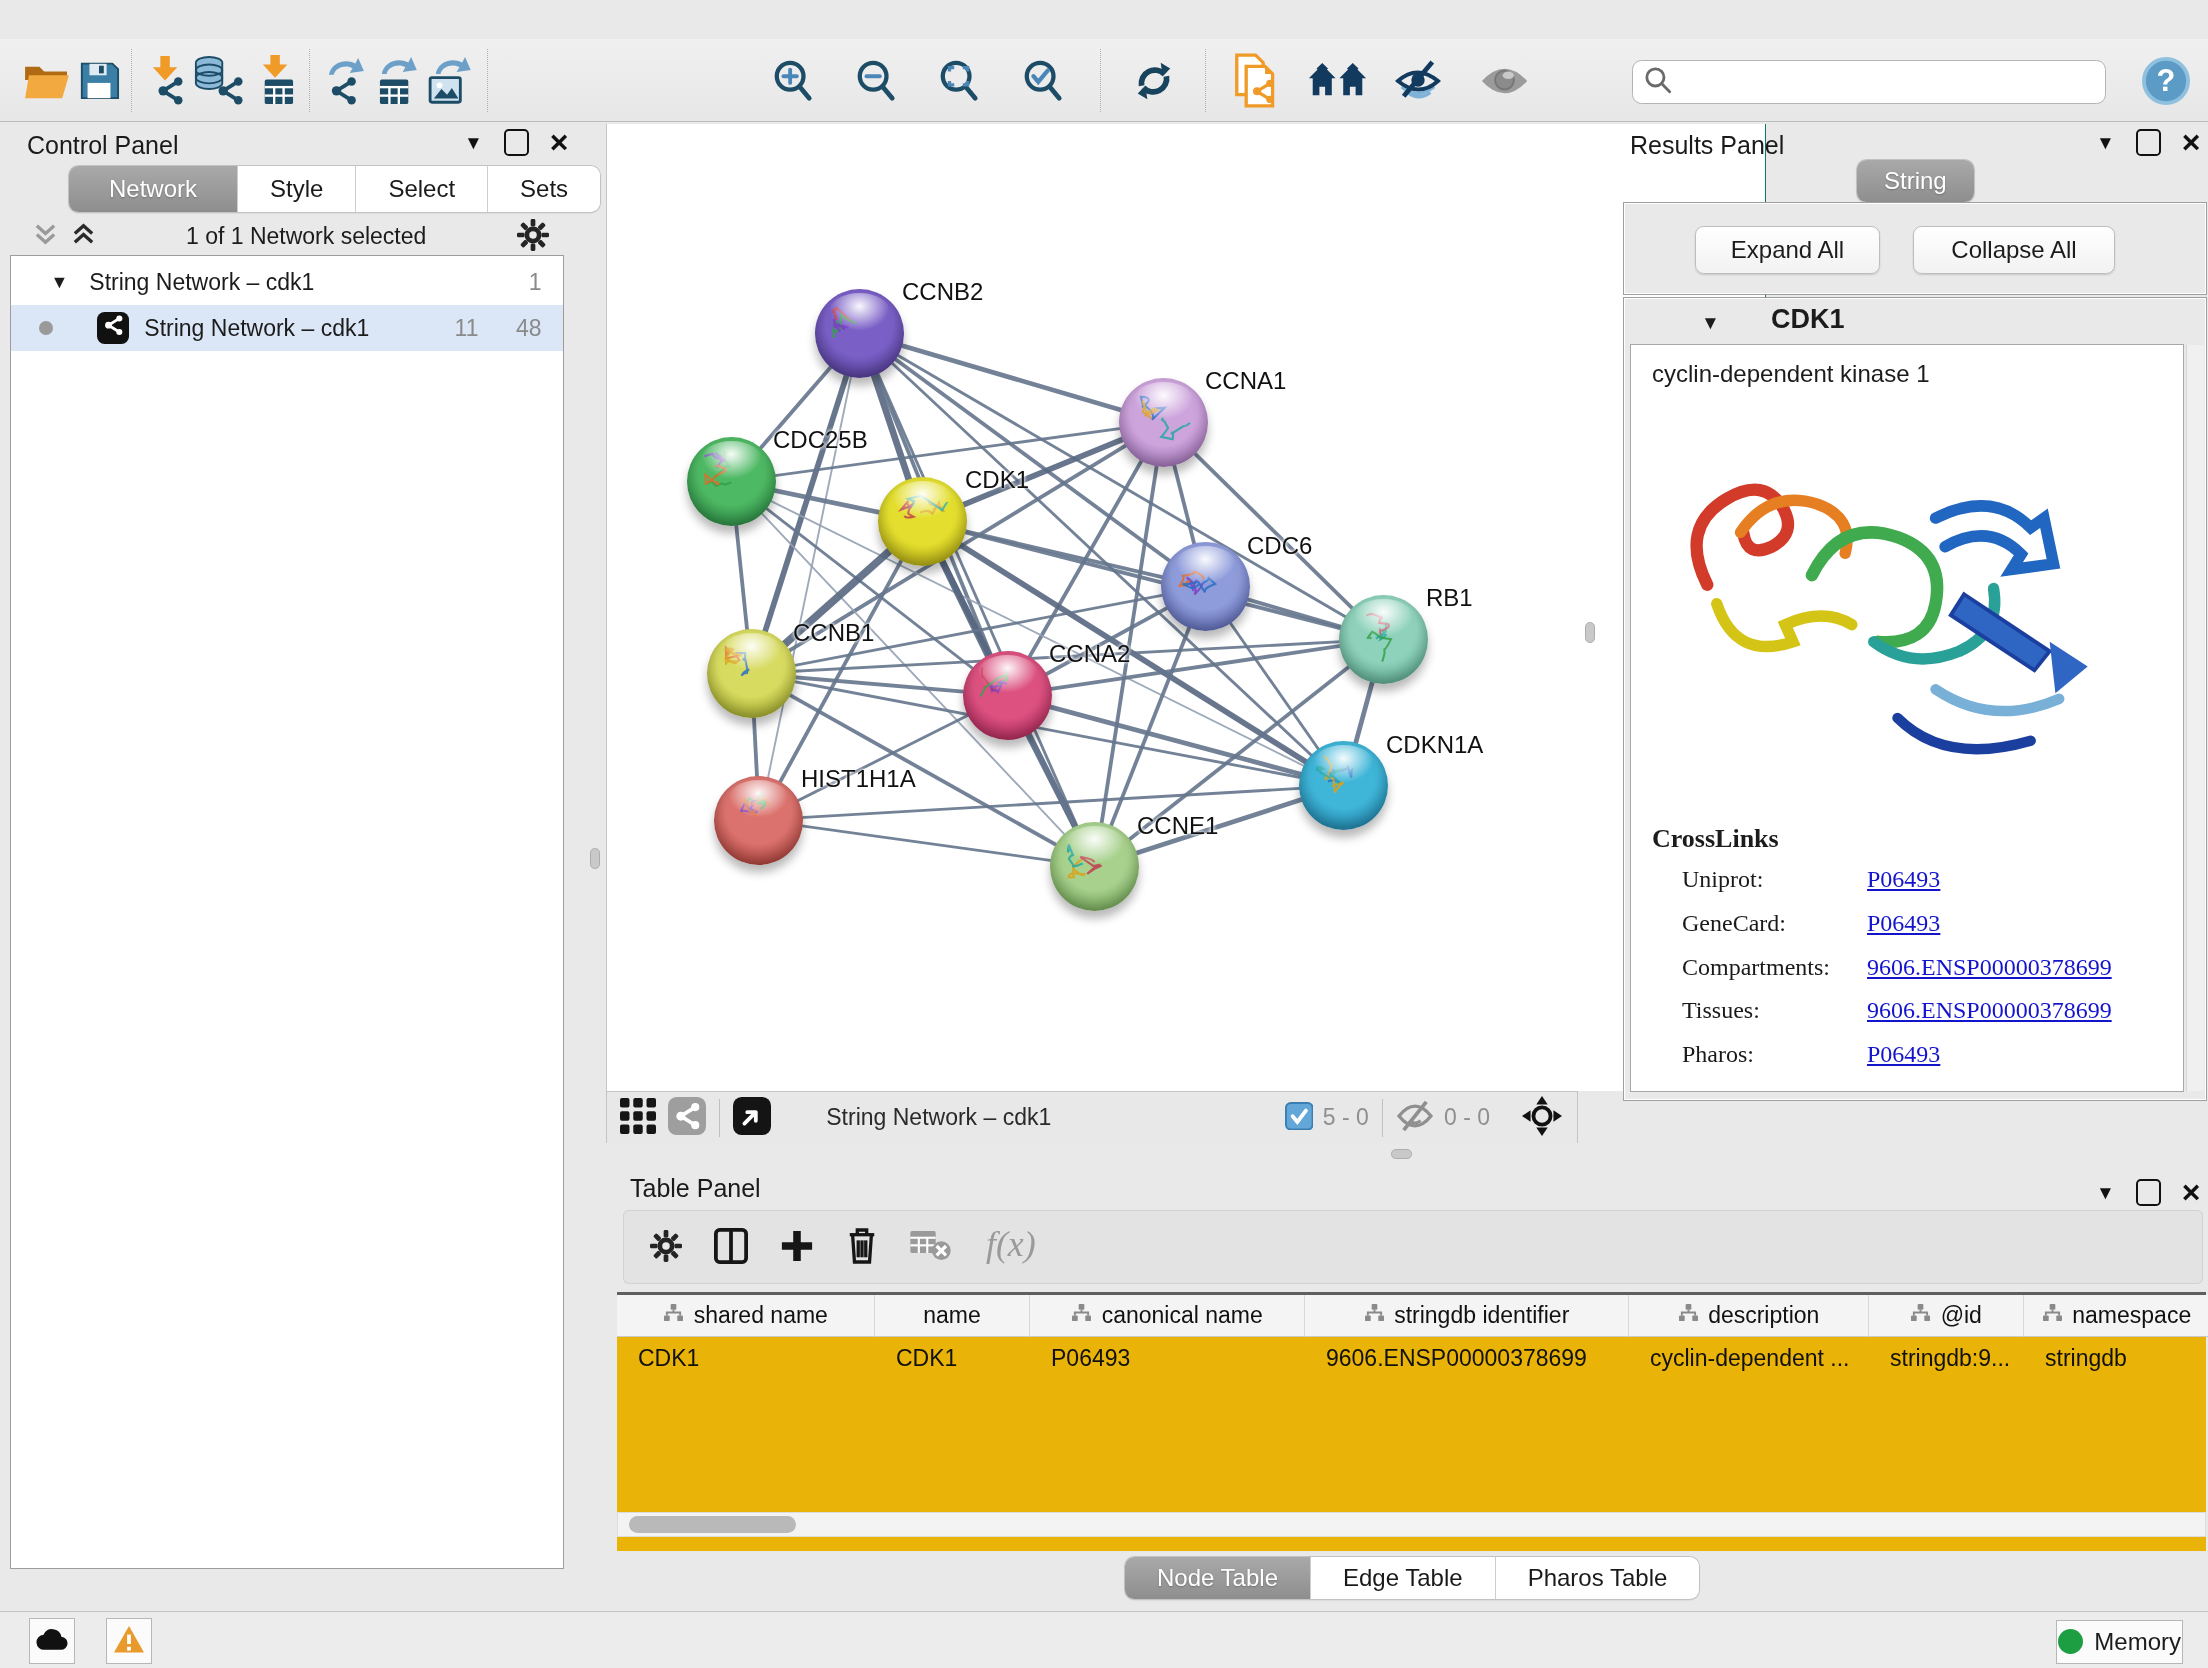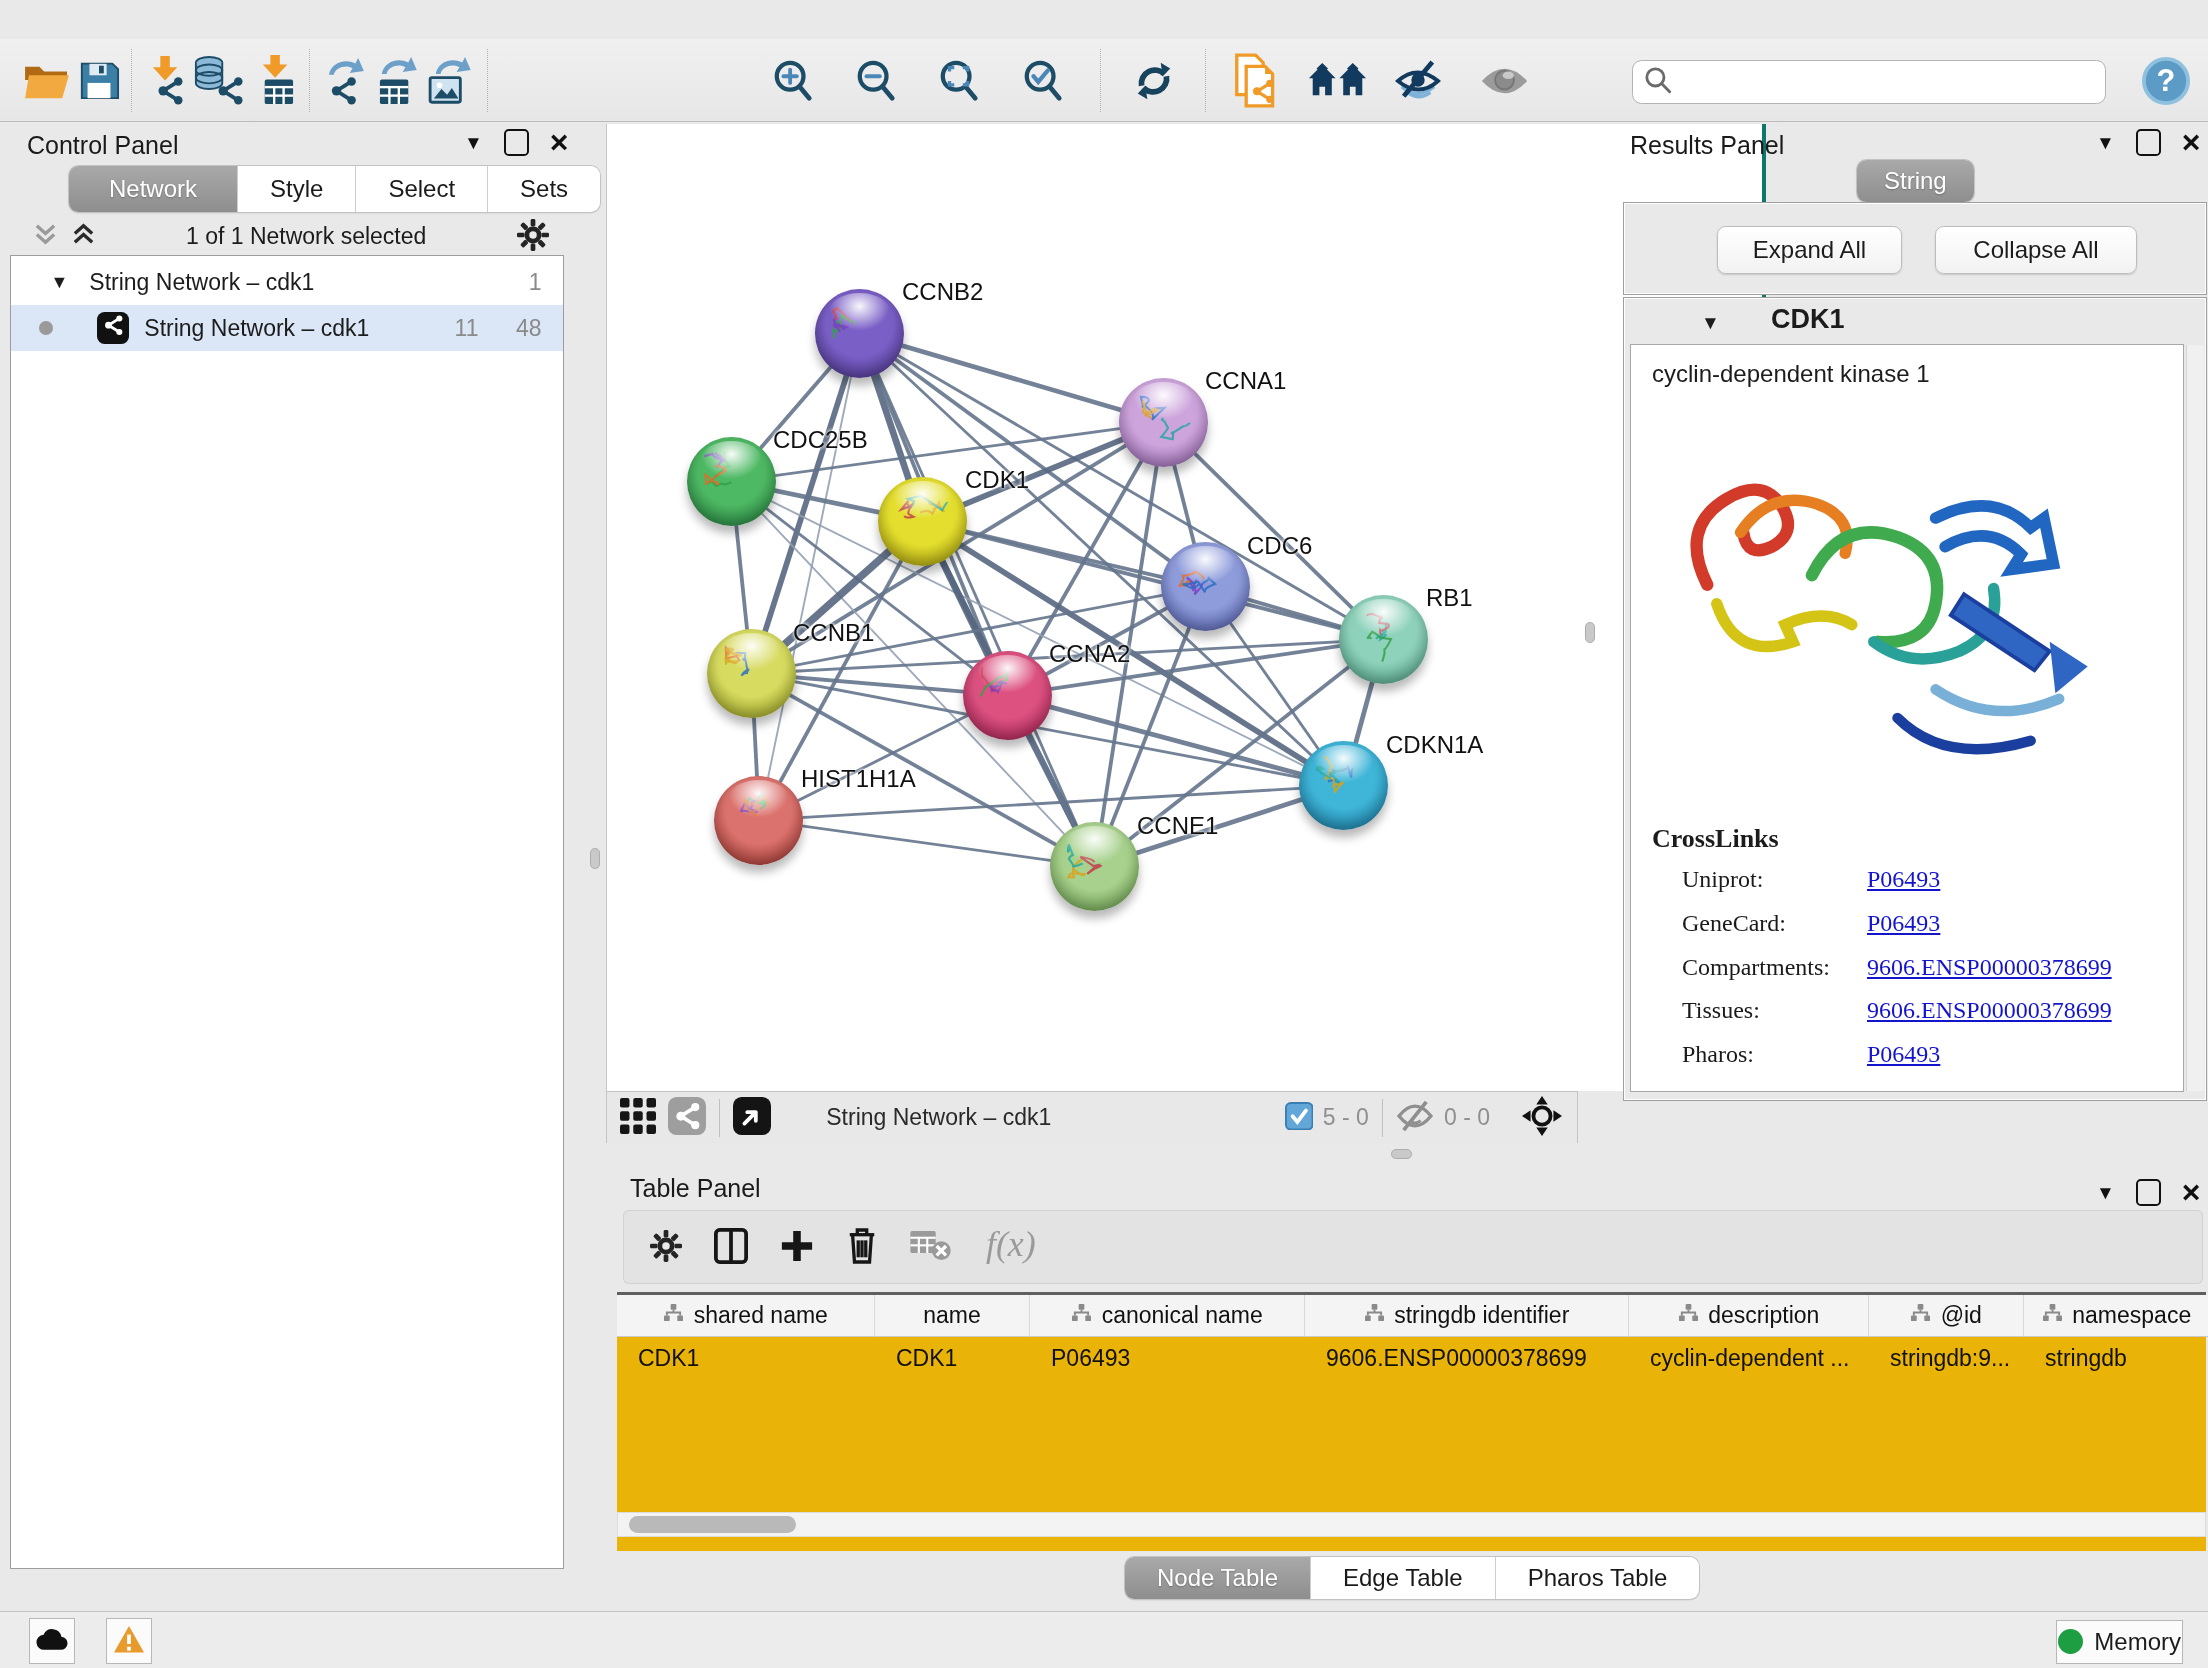--- a/index.html
+++ b/index.html
@@ -25,34 +25,34 @@
   .seg .sg:first-child{border-left:none;}
   .seg .sg.on{background:linear-gradient(#a9a9a9,#8e8e8e);color:#fff;text-shadow:0 1px 1.9px rgba(0,0,0,.25);}
   
   #ctrl-title{position:absolute;left:27px;top:131px;}
   .treebox{position:absolute;left:9.5px;top:255px;width:554px;height:1314px;background:#fff;border:1.9px solid #9d9d9d;box-sizing:border-box;}
   .trow{position:absolute;left:0;width:100%;height:46px;display:flex;align-items:center;font-size:23px;}
   .trow .cnt{position:absolute;color:#8a8a8a;}
   .sel{background:#dbe6f6;}
   .stricon{width:32px;height:32px;border-radius:7.6px;background:#111;display:flex;align-items:center;justify-content:center;}
   
-  #netview{position:absolute;left:606px;top:124px;width:1160px;height:967px;background:#fff;border-left:1px solid #c6c6c6;border-right:4px solid #0f766e;box-sizing:border-box;}
+  #netview{position:absolute;left:606px;top:124px;width:1160px;height:967px;background:#fff;border-left:1px solid #c6c6c6;border-right:1px solid #0f766e;box-sizing:border-box;}
   #edges{position:absolute;left:0;top:0;}
   .net-node{position:absolute;width:89px;height:89px;border-radius:50%;box-shadow:0 7.6px 9.5px rgba(0,0,0,.28), inset 0 -5.7px 13.3px rgba(0,0,0,.25);}
   .shine{position:absolute;left:16%;top:5%;width:68%;height:42%;border-radius:50%;background:radial-gradient(ellipse at 50% 35%,rgba(255,255,255,.95),rgba(255,255,255,0) 70%);}
   .nsq{position:absolute;left:17px;top:15px;}
   .node-label{position:absolute;font-size:24px;color:#111;text-shadow:0 0 3.8px #fff,0 0 3.8px #fff;white-space:nowrap;}
   #netfooter{position:absolute;left:606px;top:1091px;width:972px;height:52px;background:#e8e8e8;border:1px solid #c4c4c4;border-width:1px 1px 0 1px;box-sizing:border-box;display:flex;align-items:center;}
   .nfsep{width:0;height:38px;border-left:1px solid #c0c0c0;margin:0 13.3px;}
   .nftext{font-size:23px;color:#2a2a2a;}
   .gcnt{font-size:23px;color:#8f8f8f;}
   
   #res-title{position:absolute;left:1630px;top:131px;}
   .etched{position:absolute;background:#e9e9e9;border:1px solid #9f9f9f;box-shadow:inset 0 0 0 1px #ffffff;}
-  .btnw{position:absolute;height:46px;background:linear-gradient(#ffffff,#f2f2f2);border:1px solid #bdbdbd;border-radius:8.6px;font-size:24px;display:flex;align-items:center;justify-content:center;box-shadow:0 1px 1.9px rgba(0,0,0,.15);margin-left:22px;}
+  .btnw{position:absolute;height:46px;background:linear-gradient(#ffffff,#f2f2f2);border:1px solid #bdbdbd;border-radius:8.6px;font-size:24px;display:flex;align-items:center;justify-content:center;box-shadow:0 1px 1.9px rgba(0,0,0,.15);}
   .whitebox{position:absolute;background:#fff;border:1px solid #a8a8a8;box-sizing:border-box;}
   .serif{font-family:"Liberation Serif",serif;}
   .xl-label{font-size:24px;color:#1a1a1a;}
   .xl-link{font-size:24px;color:#1414cc;text-decoration:underline;}
   
   #tbl-title{position:absolute;left:630px;top:1174px;}
   #tbl-toolbar{position:absolute;left:623px;top:1210px;width:1580px;height:74px;background:#e3e3e3;border-radius:5.7px;box-shadow:inset 0 0 0 1px #d2d2d2;display:flex;align-items:center;gap:32px;padding-left:27px;box-sizing:border-box;}
   #tablebox{position:absolute;left:617px;top:1292px;width:1589px;height:259px;background:#eab308;border-top:3.8px solid #5f5f5f;box-sizing:border-box;}
   .th{display:flex;align-items:center;justify-content:center;gap:9.5px;font-size:23px;color:#111;background:#f4f4f4;border-right:1px solid #d8d8d8;border-bottom:1px solid #c9c9c9;height:42px;box-sizing:border-box;overflow:hidden;white-space:nowrap;}
   .td{display:flex;align-items:center;font-size:23px;color:#111;height:42px;padding-left:21px;box-sizing:border-box;overflow:hidden;white-space:nowrap;}

